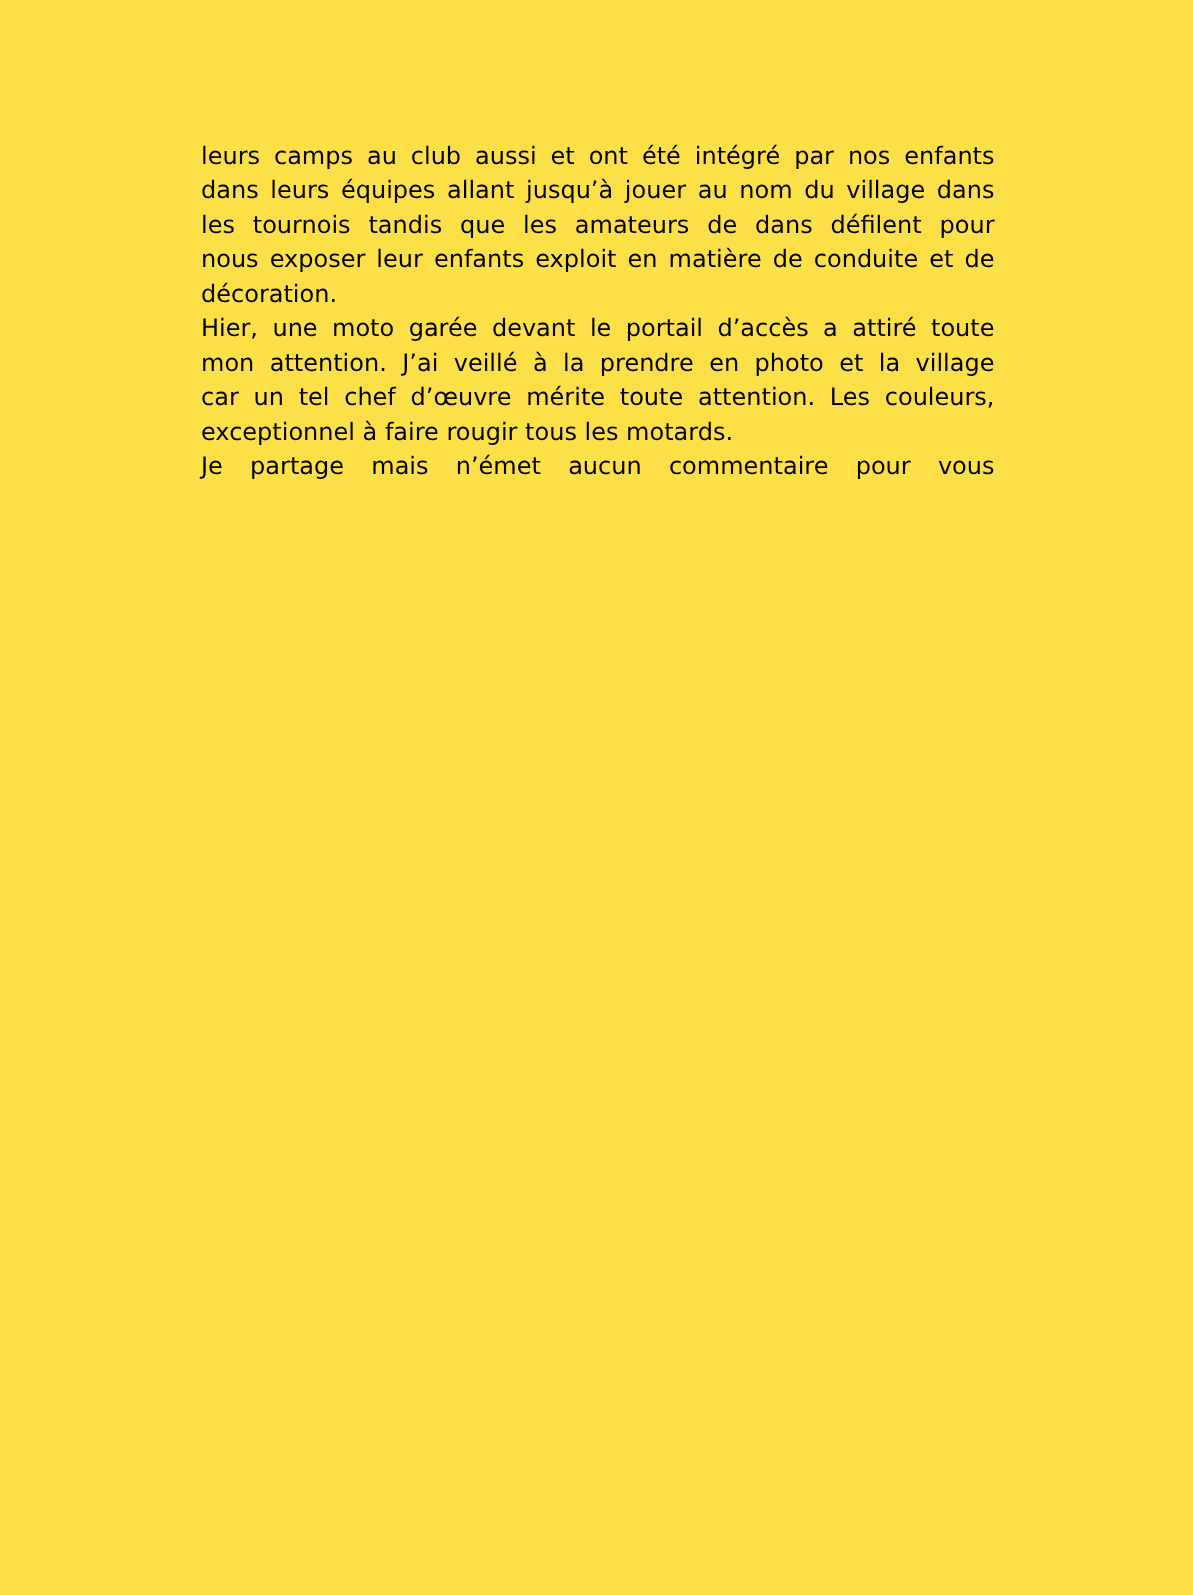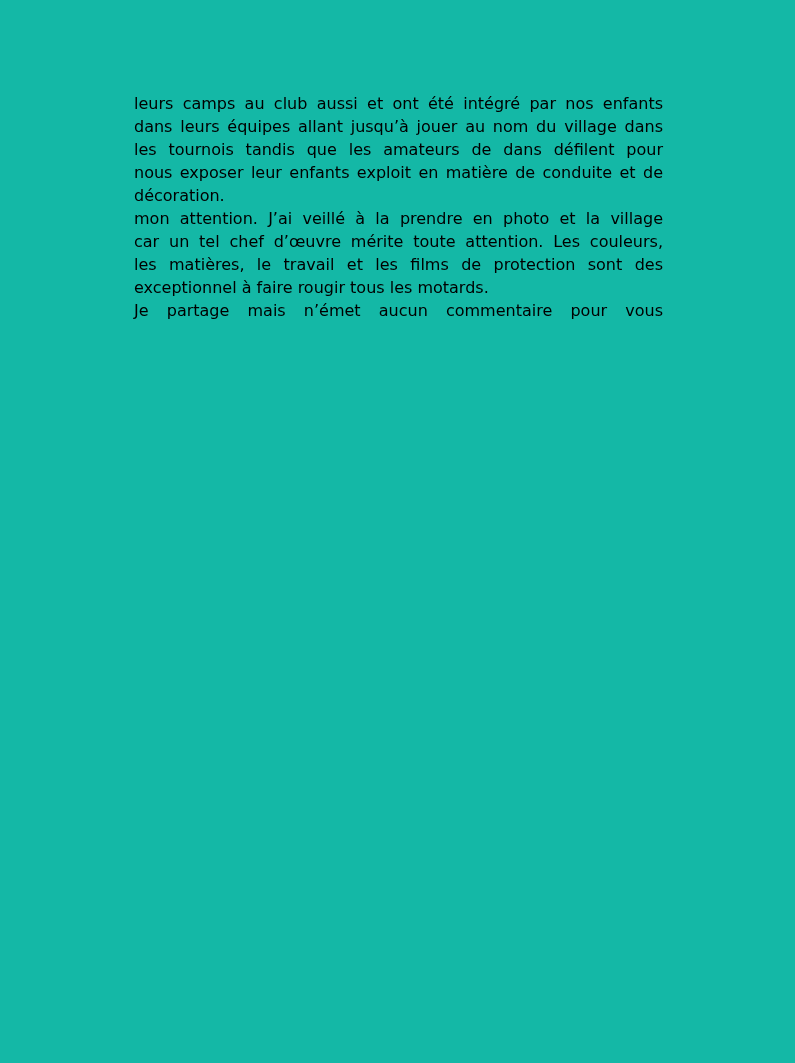--- a/index.html
+++ b/index.html
@@ -10,21 +10,21 @@
     width: 795px;
     height: 1063px;
     background: #ffffff;
     position: relative;
     overflow: hidden;
     font-family: "DejaVu Sans", sans-serif;
   }
   .page {
     position: absolute;
     inset: 0;
-    background: #14b8a6;
+    background: #fde047;
   }
   .text-block {
     position: absolute;
     left: 134px;
     top: 92px;
     width: 529px;
     color: #000000;
     font-size: 16px;
     line-height: 23px;
     font-family: "DejaVu Sans", sans-serif;
@@ -58,22 +58,22 @@
 <div class="page">
   <div class="text-block" style="color: rgb(0, 0, 0);">
       <div class="paragraph">
         <div class="line">leurs camps au club aussi et ont été intégré par nos enfants</div>
         <div class="line">dans leurs équipes allant jusqu’à jouer au nom du village dans</div>
         <div class="line">les tournois tandis que les amateurs de dans défilent pour</div>
         <div class="line">nous exposer leur enfants exploit en matière de conduite et de</div>
         <div class="line last">décoration.</div>
       </div>
       <div class="paragraph">
+        <div class="line">Hier, une moto garée devant le portail d’accès a attiré toute</div>
         <div class="line">mon attention. J’ai veillé à la prendre en photo et la village</div>
         <div class="line">car un tel chef d’œuvre mérite toute attention. Les couleurs,</div>
-        <div class="line">les matières, le travail et les films de protection sont des</div>
         <div class="line last">exceptionnel à faire rougir tous les motards.</div>
       </div>
       <div class="paragraph">
         <div class="line">Je partage mais n’émet aucun commentaire pour vous</div>
       </div>
     </div>
 </div>
 
 </body></html>

